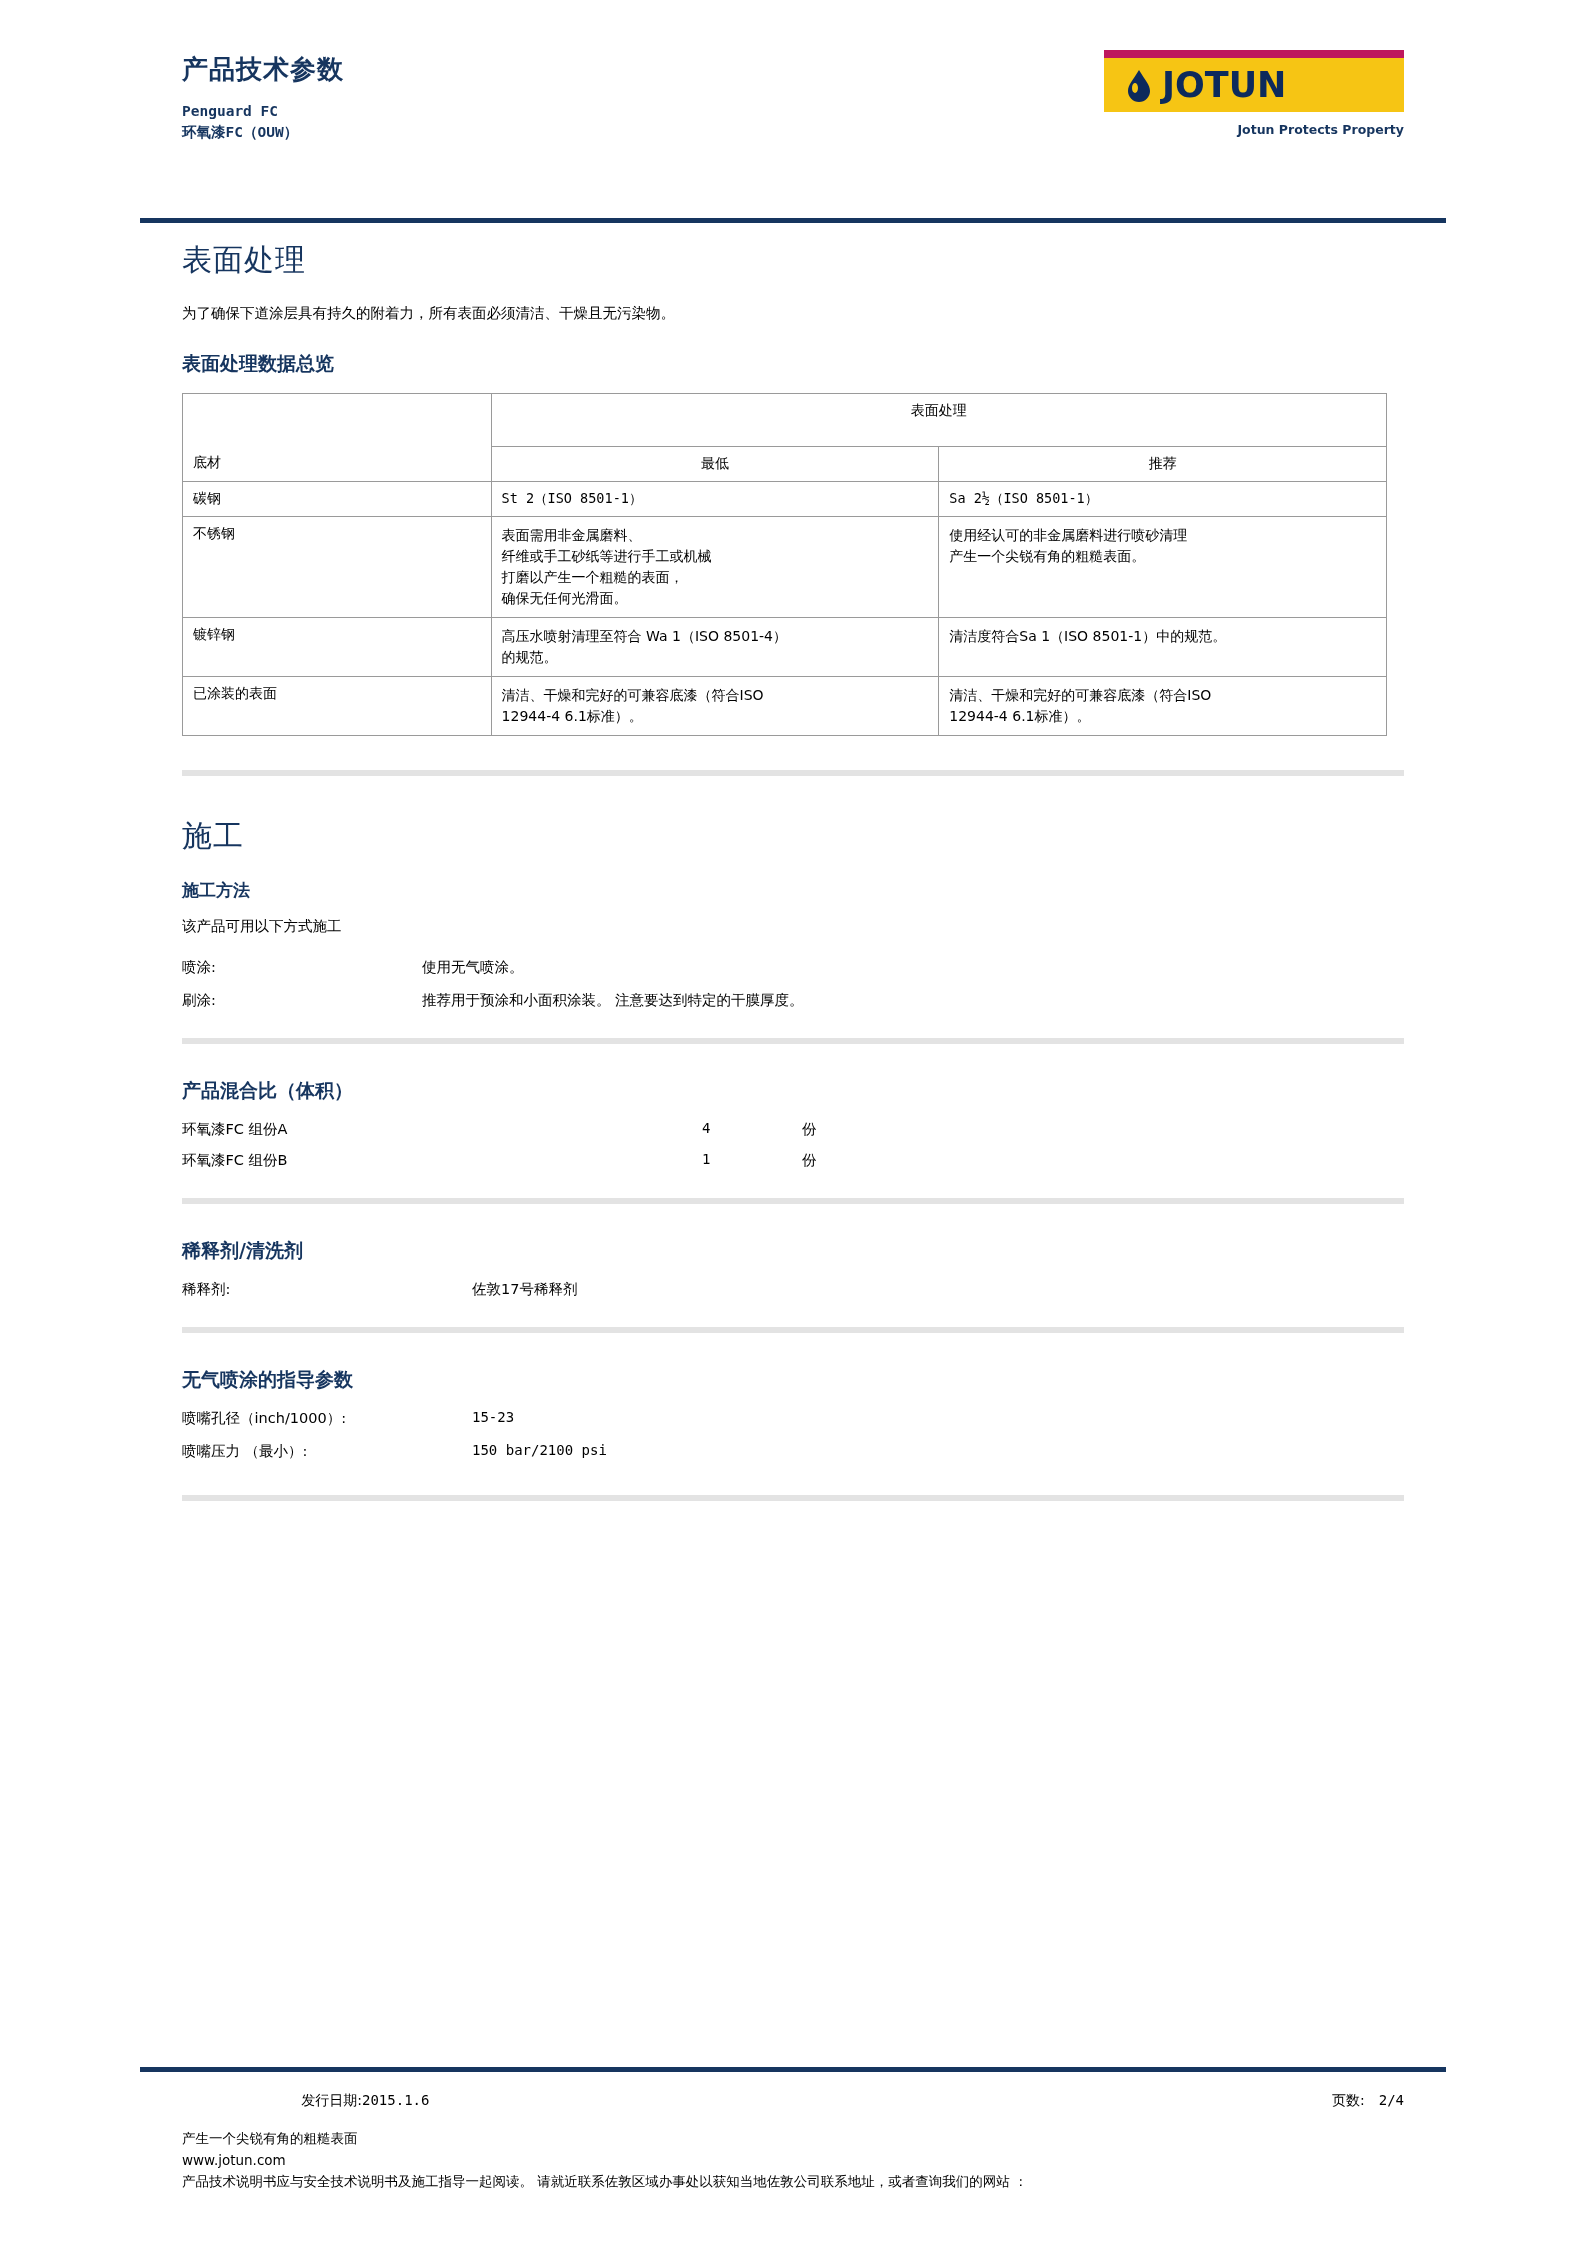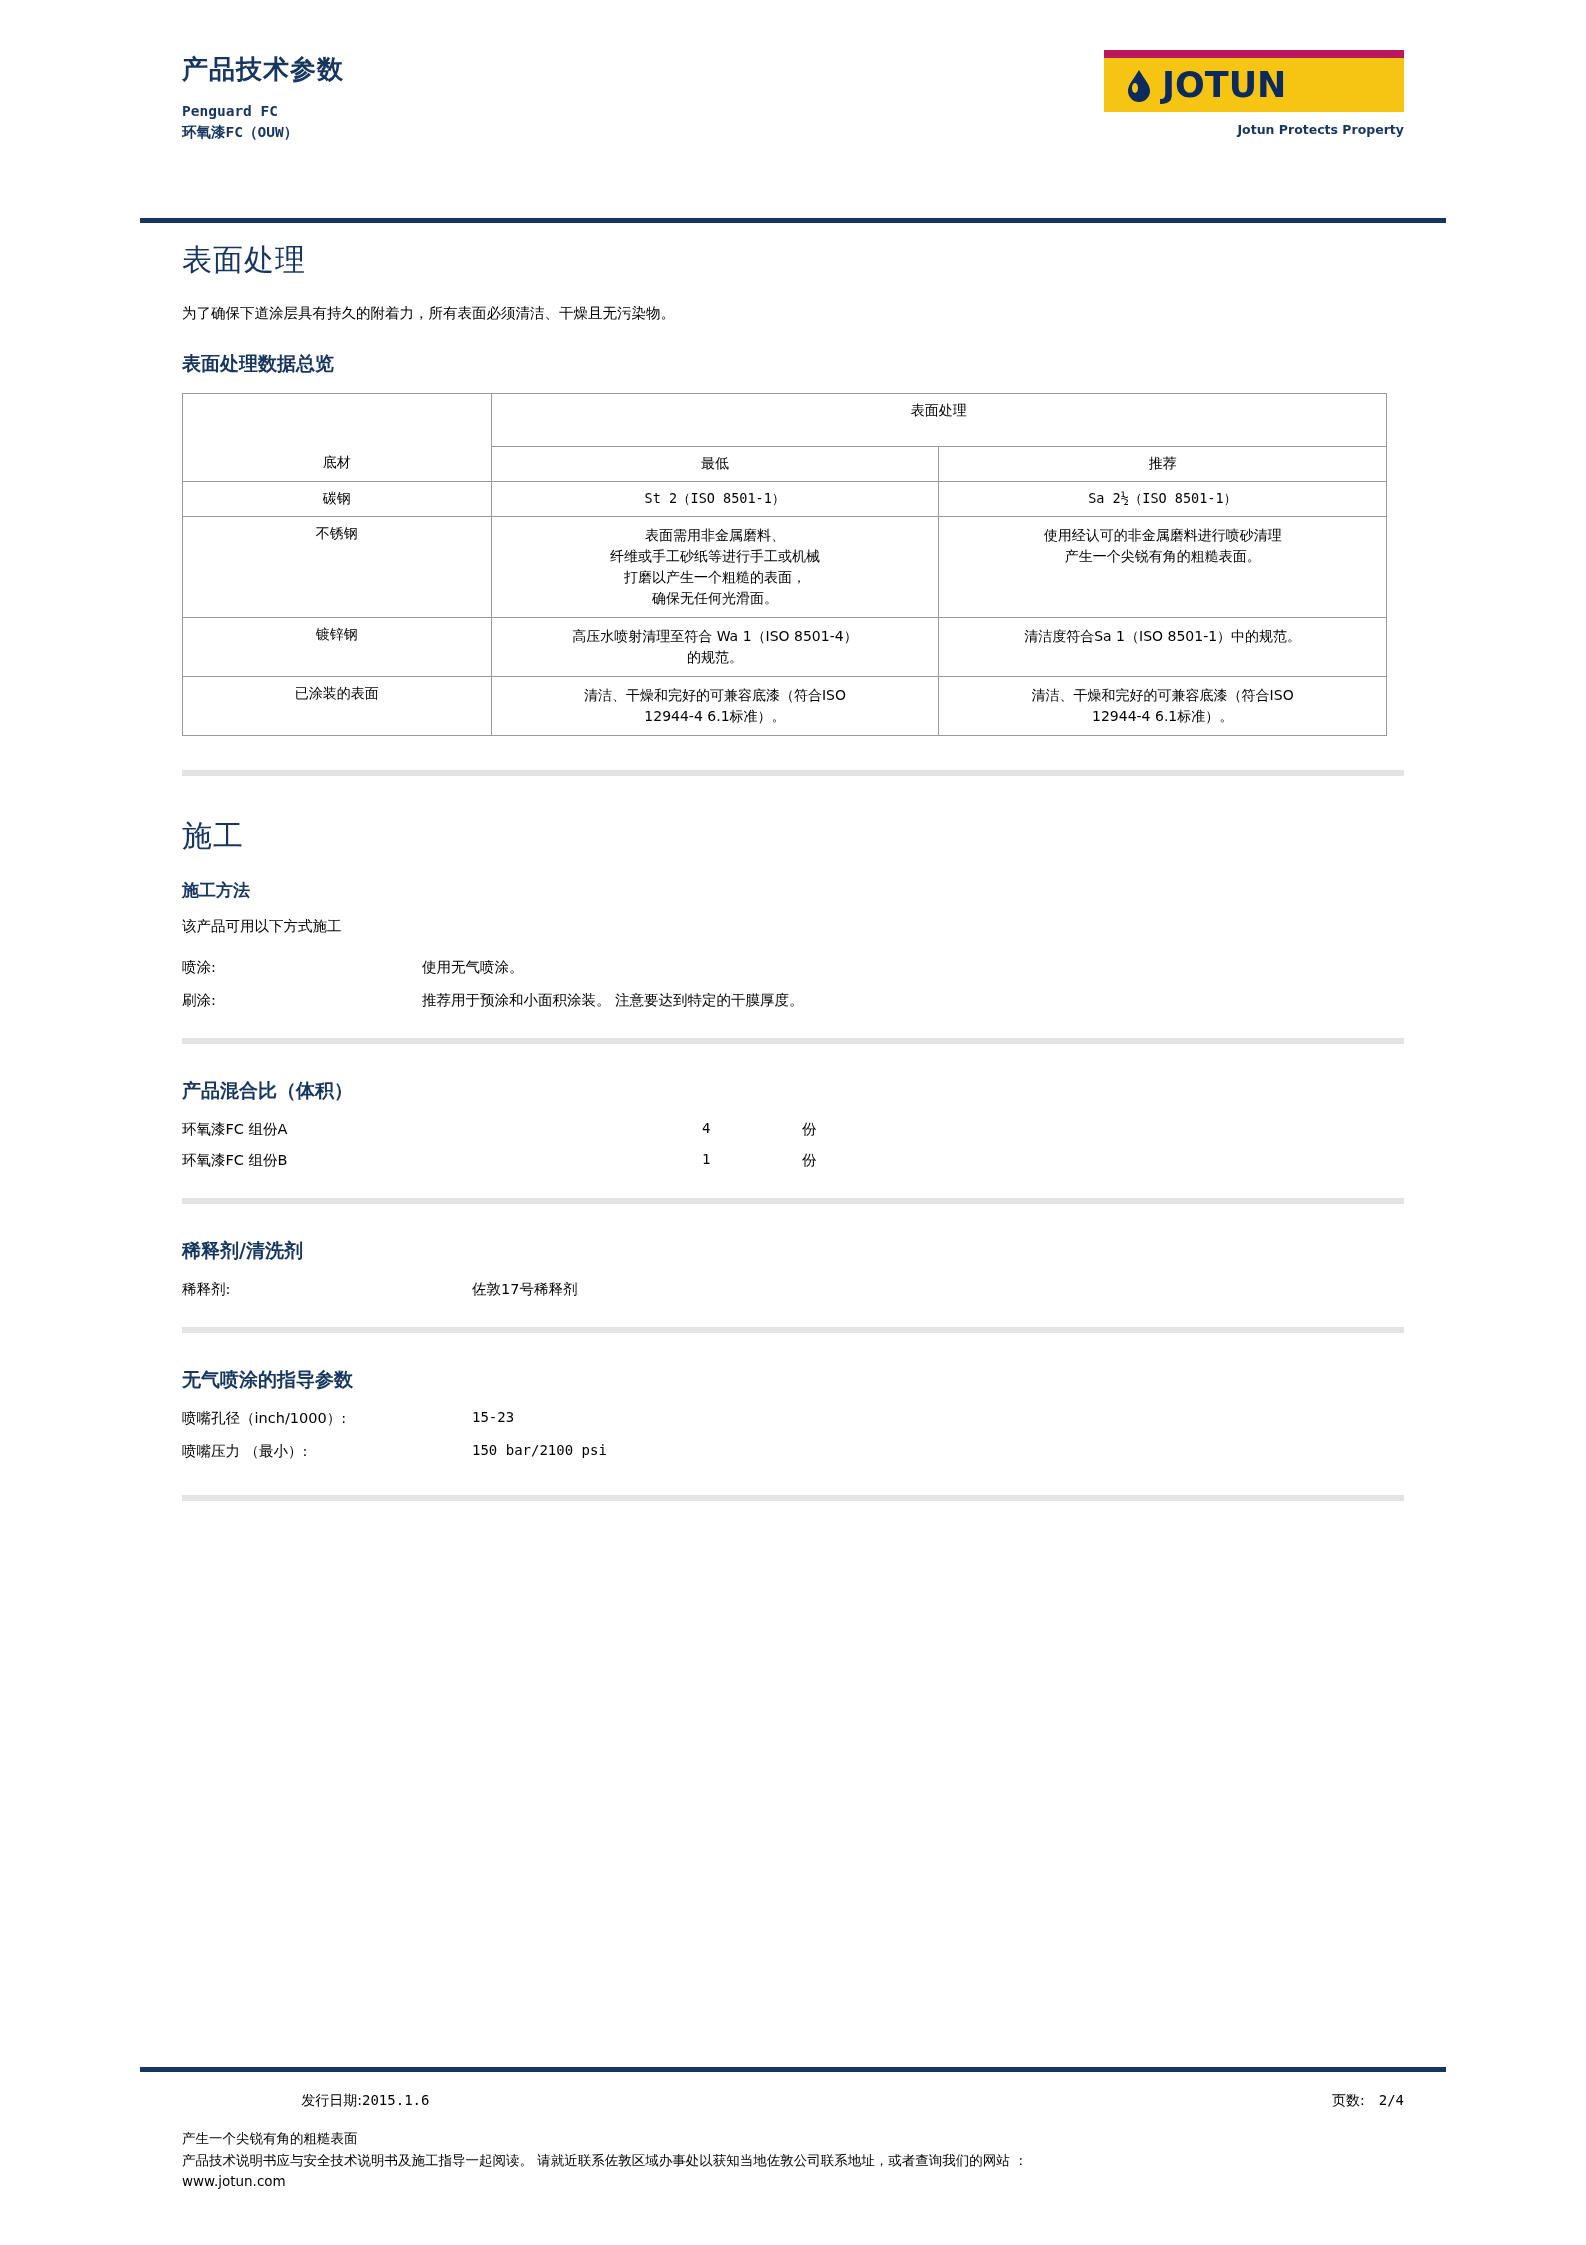--- a/index.html
+++ b/index.html
@@ -133,21 +133,21 @@
   table.surf {
     border-collapse: collapse;
     width: 1205px;
     font-family: "DejaVu Sans", sans-serif;
     font-size: 14px;
   }
   table.surf td, table.surf th {
     border: 1px solid #9a9a9a;
     padding: 8px 10px;
     vertical-align: top;
-    text-align: center;
+    text-align: left;
     font-weight: normal;
   }
   table.surf .hdr-center {
     text-align: center;
     font-weight: normal;
   }
   table.surf td.col1 { width: 290px; }
   table.surf td.col2 { width: 430px; }
   table.surf td.col3 { width: 430px; }
   .nowrapmono {
@@ -352,17 +352,17 @@
       <div class="left">
         <div class="lab">发行日期:</div>
         <div class="mono">2015.1.6</div>
       </div>
       <div class="left">
         <div style="margin-right:14px">页数:</div>
         <div class="mono">2/4</div>
       </div>
     </div>
     <div class="footer-note">产生一个尖锐有角的粗糙表面</div>
+    <div class="footer-note">www.jotun.com</div>
     <div class="footer-note">产品技术说明书应与安全技术说明书及施工指导一起阅读。 请就近联系佐敦区域办事处以获知当地佐敦公司联系地址，或者查询我们的网站 ：</div>
-    <div class="footer-note">www.jotun.com</div>
   </div>
 
 </div>
 
 </body></html>

